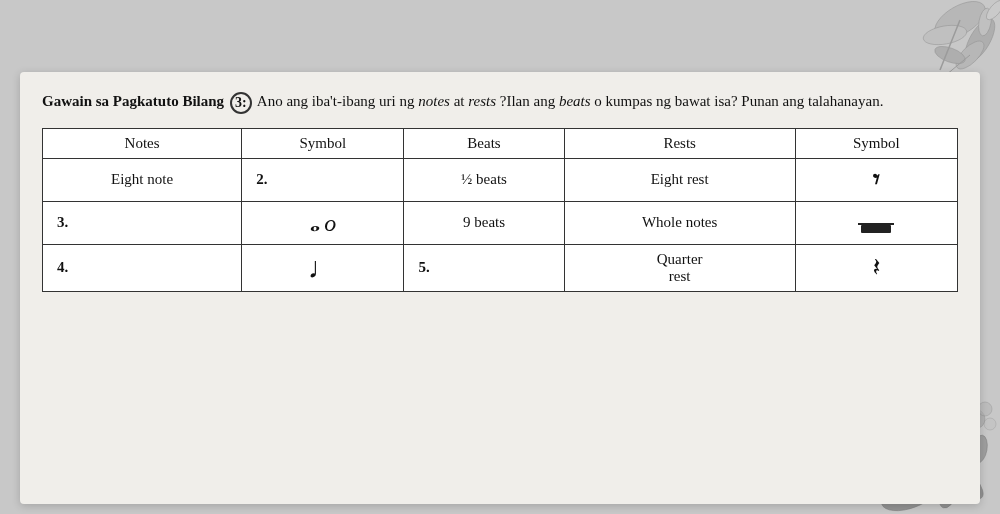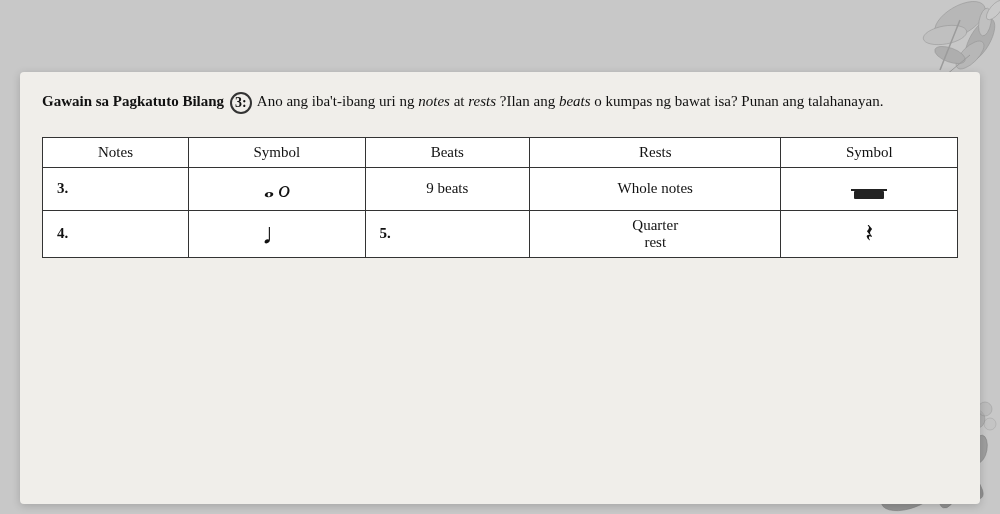--- a/index.html
+++ b/index.html
@@ -22,21 +22,21 @@
       background: #f0eeea;
       border-radius: 4px;
       padding: 18px 22px 14px 22px;
       box-shadow: 0 2px 8px rgba(0,0,0,0.18);
     }
 
     .instruction {
       font-size: 15px;
       line-height: 1.55;
       color: #111;
-      margin-bottom: 23px;
+      margin-bottom: 14px;
     }
 
     .instruction .num-circle {
       display: inline-block;
       width: 22px;
       height: 22px;
       border: 2px solid #333;
       border-radius: 50%;
       text-align: center;
       line-height: 18px;
@@ -147,20 +147,29 @@
         <th>Notes</th>
         <th>Symbol</th>
         <th>Beats</th>
         <th>Rests</th>
         <th>Symbol</th>
       </tr>
     </thead>
     <tbody>
 
 
+      <tr>
+        <td>Eight note</td>
+        <td class="left-align"><strong>2.</strong></td>
+        <td>½ beats</td>
+        <td>Eight rest</td>
+        <td>
+          <span style="font-size:26px; font-weight:bold; font-family: serif;">𝄾</span>
+        </td>
+      </tr>
 
       <tr>
         <td class="left-align"><strong>3.</strong></td>
         <td>
           <span style="font-size:26px; font-style:italic; letter-spacing:1px;">𝅝</span>
           <span style="font-size:24px; font-family:serif; font-style:italic;">o</span>
         </td>
         <td>9 beats</td>
         <td>Whole notes</td>
         <td>

